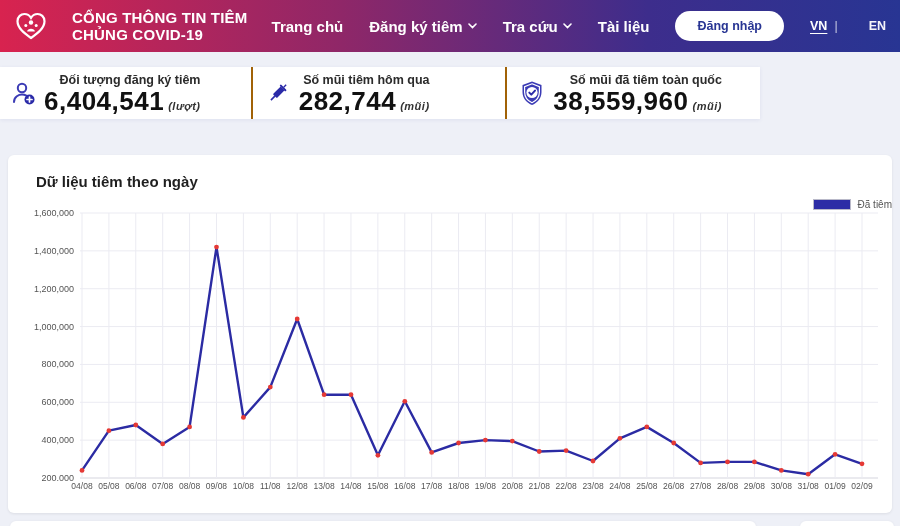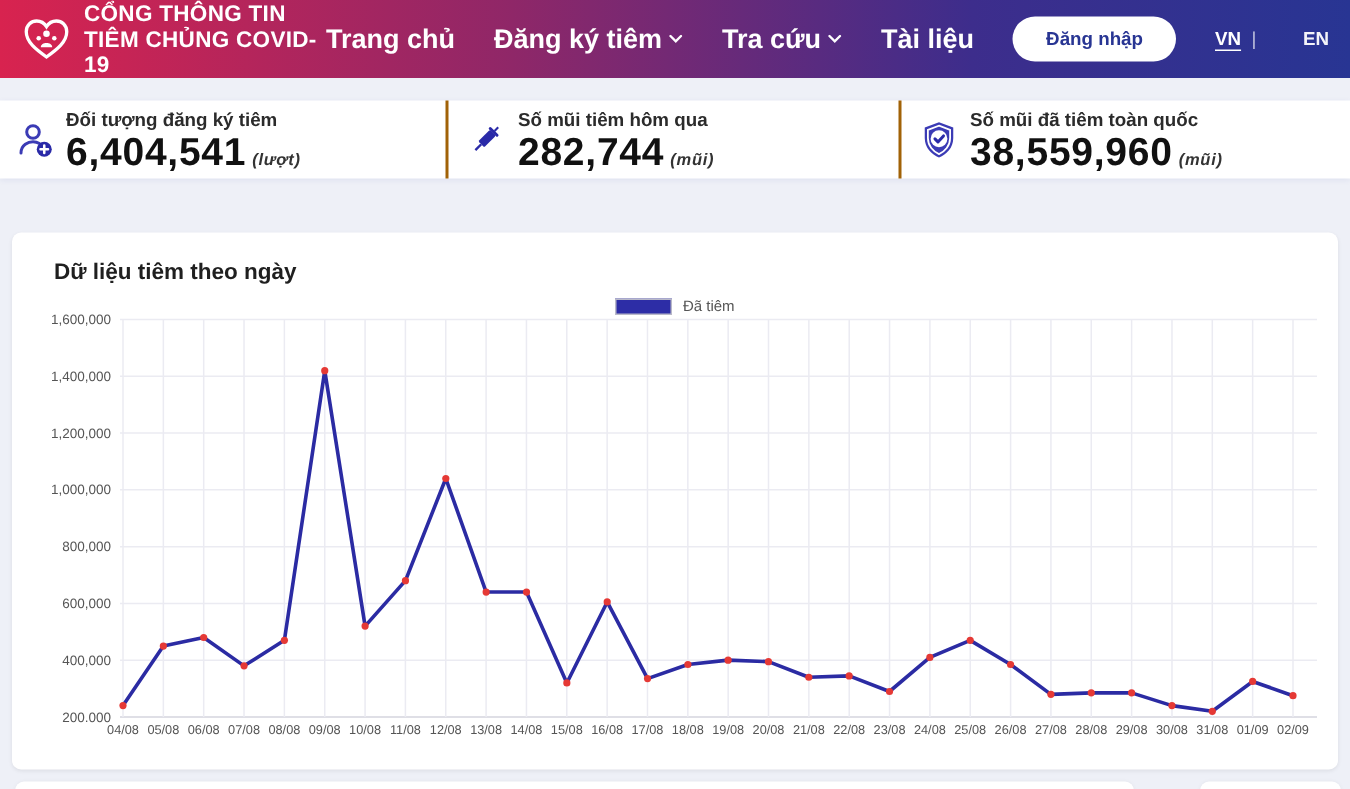--- a/index.html
+++ b/index.html
@@ -4,47 +4,47 @@
 <style>
   * { margin:0; padding:0; box-sizing:border-box; }
   html,body { width:900px; height:526px; overflow:hidden; background:#eef0f7;
               font-family:"Liberation Sans","DejaVu Sans",sans-serif; }
 
   
   .header { position:absolute; left:0; top:0; width:900px; height:52px;
             background:linear-gradient(90deg,#d8234f 0%,#8f2768 38%,#3d2d8c 72%,#283593 100%);
             display:flex; align-items:center; padding:0 14px; }
   .logo { width:34px; height:30px; flex:0 0 auto; }
-  .header-title { color:#fff; font-size:15px; font-weight:bold; margin-left:8px; letter-spacing:.2px; }
+  .header-title { color:#fff; font-size:15px; font-weight:bold; margin-left:24px; letter-spacing:.2px; }
   .nav { margin-left:auto; display:flex; align-items:center; gap:26px; }
-  .nav-item { color:#fff; font-size:18px; font-weight:600; cursor:pointer;
+  .nav-item { color:#fff; font-size:15px; font-weight:600; cursor:pointer;
               display:flex; align-items:center; gap:5px; white-space:nowrap; }
   .login-btn { background:#fff; color:#283593; font-size:12.5px; font-weight:bold;
                border:none; border-radius:16px; padding:8px 22px; cursor:pointer; white-space:nowrap; }
   .lang { color:#fff; font-size:12.5px; font-weight:bold; display:flex; gap:7px; align-items:flex-end; }
   .lang .vn { text-decoration:underline; text-underline-offset:3px; cursor:pointer; }
   .lang .en { cursor:pointer; opacity:.95;padding-left:24px; }
   .lang .sep { opacity:.7; font-weight:normal; }
 
   
-  .stats { position:absolute; left:0; top:67px; width:900px; height:52px; background:#fff;
-           box-shadow:0 1px 4px rgba(40,53,147,.08); display:flex; }
+  .stats { position:absolute; left:0; top:67px; width:760px; height:52px; background:#fff;
+           box-shadow:0 1px 4px rgba(40,53,147,.08); display:flex;text-align:right; }
   .stat { flex:1; display:flex; align-items:center; padding-left:10px; position:relative; }
   .stat + .stat { border-left:2px solid #a16207; padding-left:12px; }
   .stat-icon { width:26px; height:26px; flex:0 0 auto; margin-right:8px; }
   .stat-label { font-size:12.5px; color:#2b2b2b; font-weight:600; margin-bottom:1px; }
   .stat-value { font-size:26px; font-weight:bold; color:#111; line-height:1; letter-spacing:.5px; }
   .stat-unit  { font-size:11px; font-style:italic; font-weight:600; color:#333; margin-left:4px; }
 
   
   .chart-card { position:absolute; left:8px; top:155px; width:884px; height:358px;
                 background:#fff; border-radius:6px; box-shadow:0 1px 3px rgba(0,0,0,.08);padding-left:16px; }
   .chart-title { position:absolute; left:28px; top:18px; font-size:15px; font-weight:bold; color:#1f1f1f; }
   .legend { position:absolute; left:0; top:44px; width:100%; display:flex;
-            justify-content:center; align-items:center; gap:7px; }
+            justify-content:flex-end; align-items:center; gap:7px; }
   .legend-swatch { width:38px; height:11px; background:#2d2da6; border:1px solid #b9b9c9; }
   .legend-label { font-size:10px; color:#555; }
   .chart-svg { position:absolute; left:0; top:0; width:884px; height:358px; }
 
   
   .bottom-card { position:absolute; top:521px; height:12px; background:#fff; border-radius:6px 6px 0 0;
                  box-shadow:0 0 3px rgba(0,0,0,.05); }
   .bottom-card.left  { left:10px;  width:746px; }
   .bottom-card.right { left:800px; width:94px; }
 </style>

